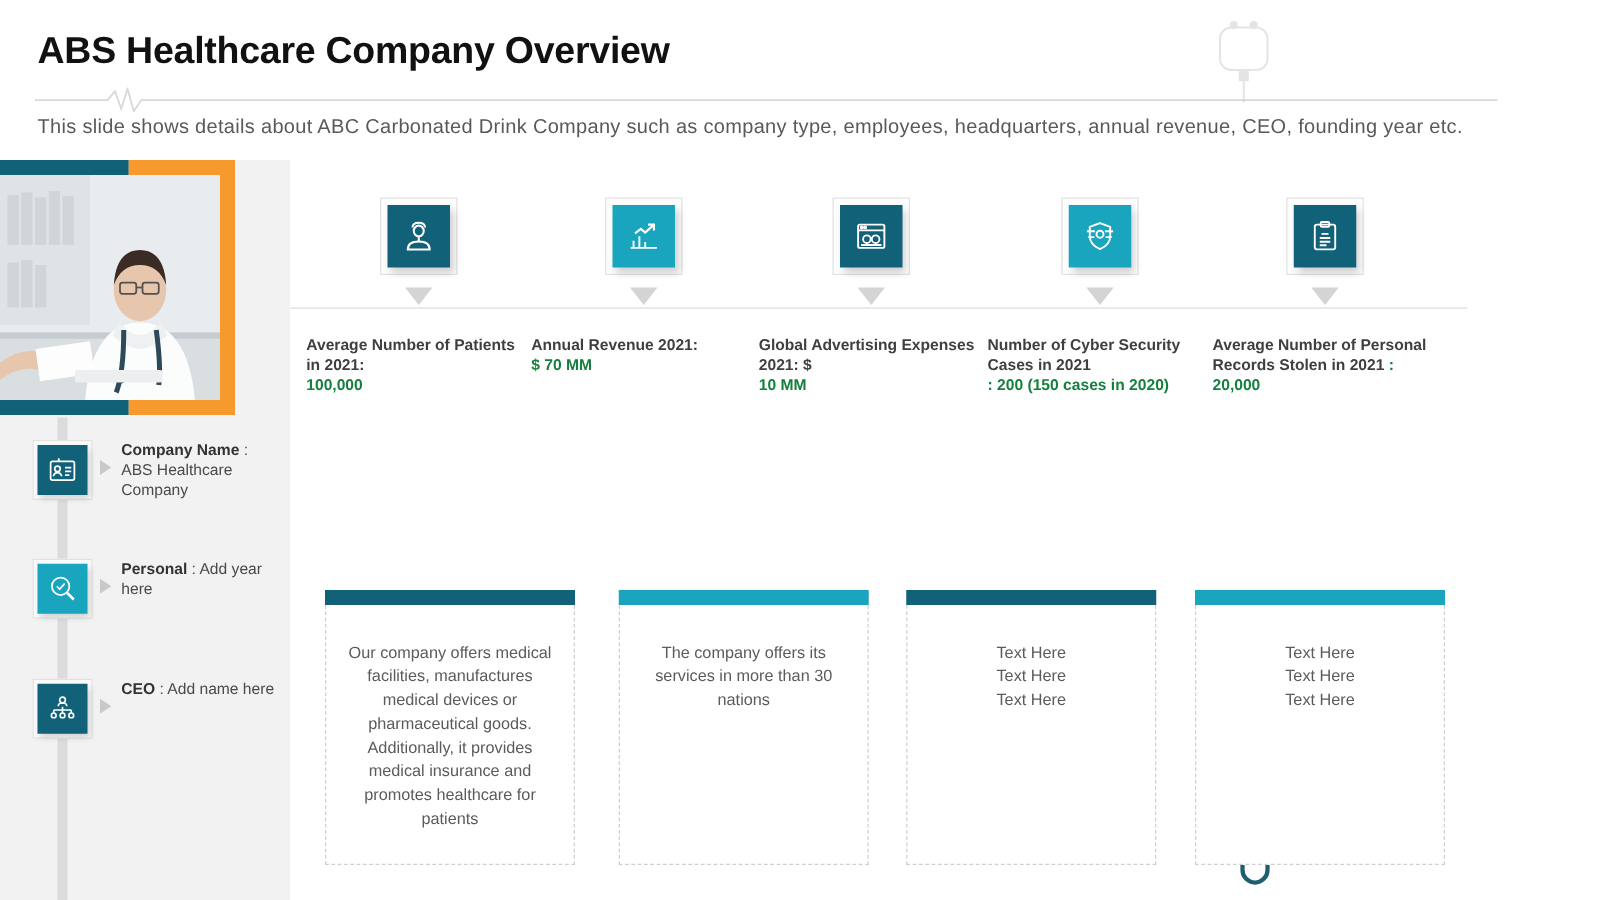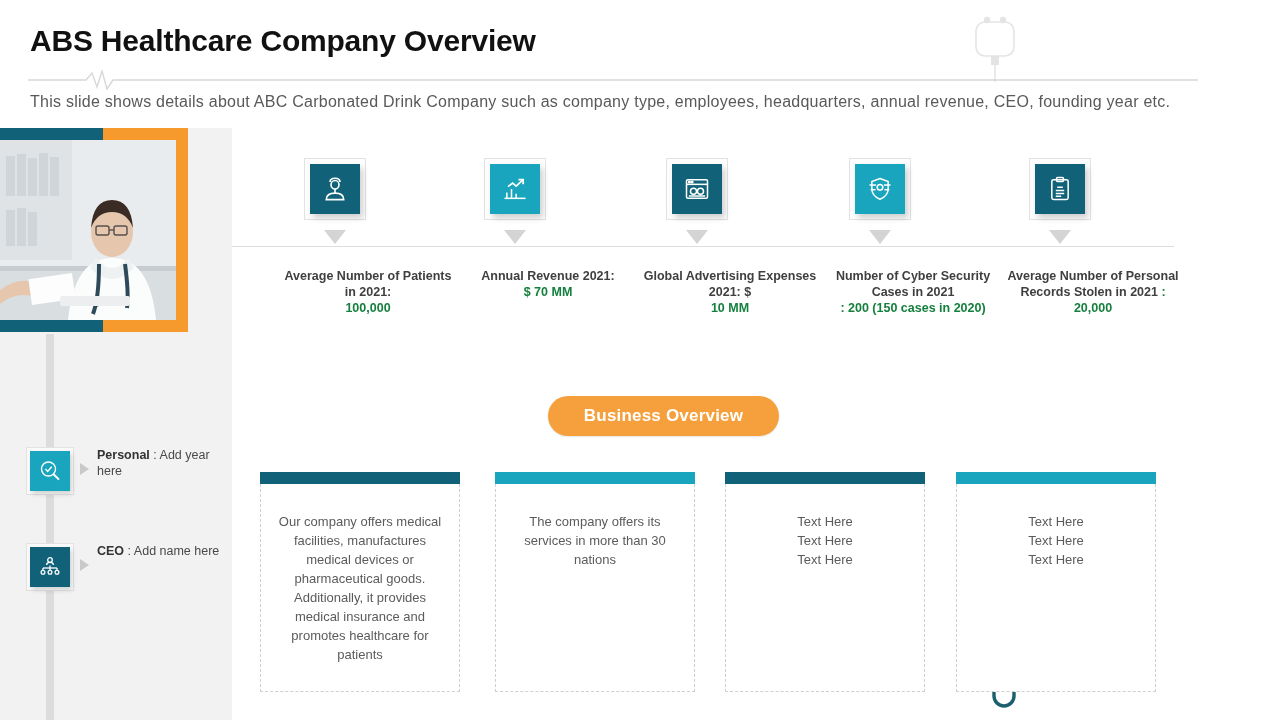--- a/index.html
+++ b/index.html
@@ -80,22 +80,22 @@
     display: flex; align-items: center; justify-content: center;
   }
   .stat .arrow {
     position: absolute; left: 69px; top: 72px;
     width: 0; height: 0;
     border-left: 11px solid transparent; border-right: 11px solid transparent;
     border-top: 14px solid #d4d4d4;
   }
   .stat .label {
     position: absolute; left: -10px; top: 110px; width: 180px;
-    text-align: center; font-size: 12.5px; line-height: 16px;
-    color: #3f3f3f; font-weight: 700; margin-left: 33px;
+    text-align: left; font-size: 12.5px; line-height: 16px;
+    color: #3f3f3f; font-weight: 700;
   }
   .stat .label .val { font-weight: 700; color: #15803d; }
   .divider {
     position: absolute; left: 232px; top: 246px; width: 942px; height: 1px;
     background: #dedede;
   }
 
   
   .pill {
     position: absolute; left: 548px; top: 396px; width: 231px; height: 40px;
@@ -188,20 +188,39 @@
       </div>
       <div class="bar-top-teal"></div>
       <div class="bar-top-orange"></div>
       <div class="bar-bot-teal"></div>
       <div class="bar-bot-orange"></div>
       <div class="bar-right-orange"></div>
     </div>
 
     <div class="spine"></div>
 
+    <div class="side-item" style="top:224px">
+      <div class="tile-outer"></div>
+      <div class="tile" style="background:#116178">
+        <svg width="24" height="24" viewBox="0 0 24 24" fill="none" stroke="#fff" stroke-width="1.4">
+          <rect x="2.5" y="5" width="19" height="15" rx="1.5"></rect>
+          <circle cx="8" cy="11" r="2.2"></circle>
+            <path d="M4.6 17q1-3 3.4-3t3.4 3"></path>
+          <line x1="14" y1="10" x2="19" y2="10"></line>
+            <line x1="14" y1="13" x2="19" y2="13"></line>
+            <line x1="14" y1="16" x2="17.5" y2="16"></line>
+          <line x1="9" y1="2.5" x2="9" y2="5"></line>
+        </svg>
+      </div>
+      <div class="caret"></div>
+      <div class="txt">
+        <b>Company Name</b><span> :</span>
+        <span>ABS Healthcare Company</span>
+      </div>
+    </div>
 
     <div class="side-item" style="top:319px">
       <div class="tile-outer"></div>
       <div class="tile" style="background:#19a5bd">
         <svg width="24" height="24" viewBox="0 0 24 24" fill="none" stroke="#fff" stroke-width="1.4">
           <circle cx="10.5" cy="10" r="7"></circle>
             <path d="M7.5 10l2.2 2.4 4-4.6"></path>
           <line x1="15.6" y1="15.2" x2="21" y2="20.6" stroke-width="2"></line>
         </svg>
       </div>
@@ -316,21 +335,20 @@
         <rect x="9" y="2.2" width="6" height="3.4" rx="1"></rect>
         <path d="M9.6 10.4h4.8M8.4 13.2h7.2M8.4 15.8h7.2M8.4 18.2h4.6"></path>
       </svg>
     </div>
     <div class="arrow"></div>
     <div class="label">
       <span>Average Number of Personal Records Stolen in 2021</span><span class="val"> : 20,000</span>
     </div>
   </div>
 
-  <div class="pill">Business Overview</div>
 
   <div class="card" style="left:260px">
     <div class="topbar" style="background:#116178"></div>
     <div class="notch" style="border-top-color:#116178"></div>
     <div class="body">
       <p>Our company offers medical facilities, manufactures  medical devices or pharmaceutical goods. Additionally,  it provides medical insurance and promotes healthcare for patients</p>
     </div>
   </div>
 
   <div class="card" style="left:495px">

